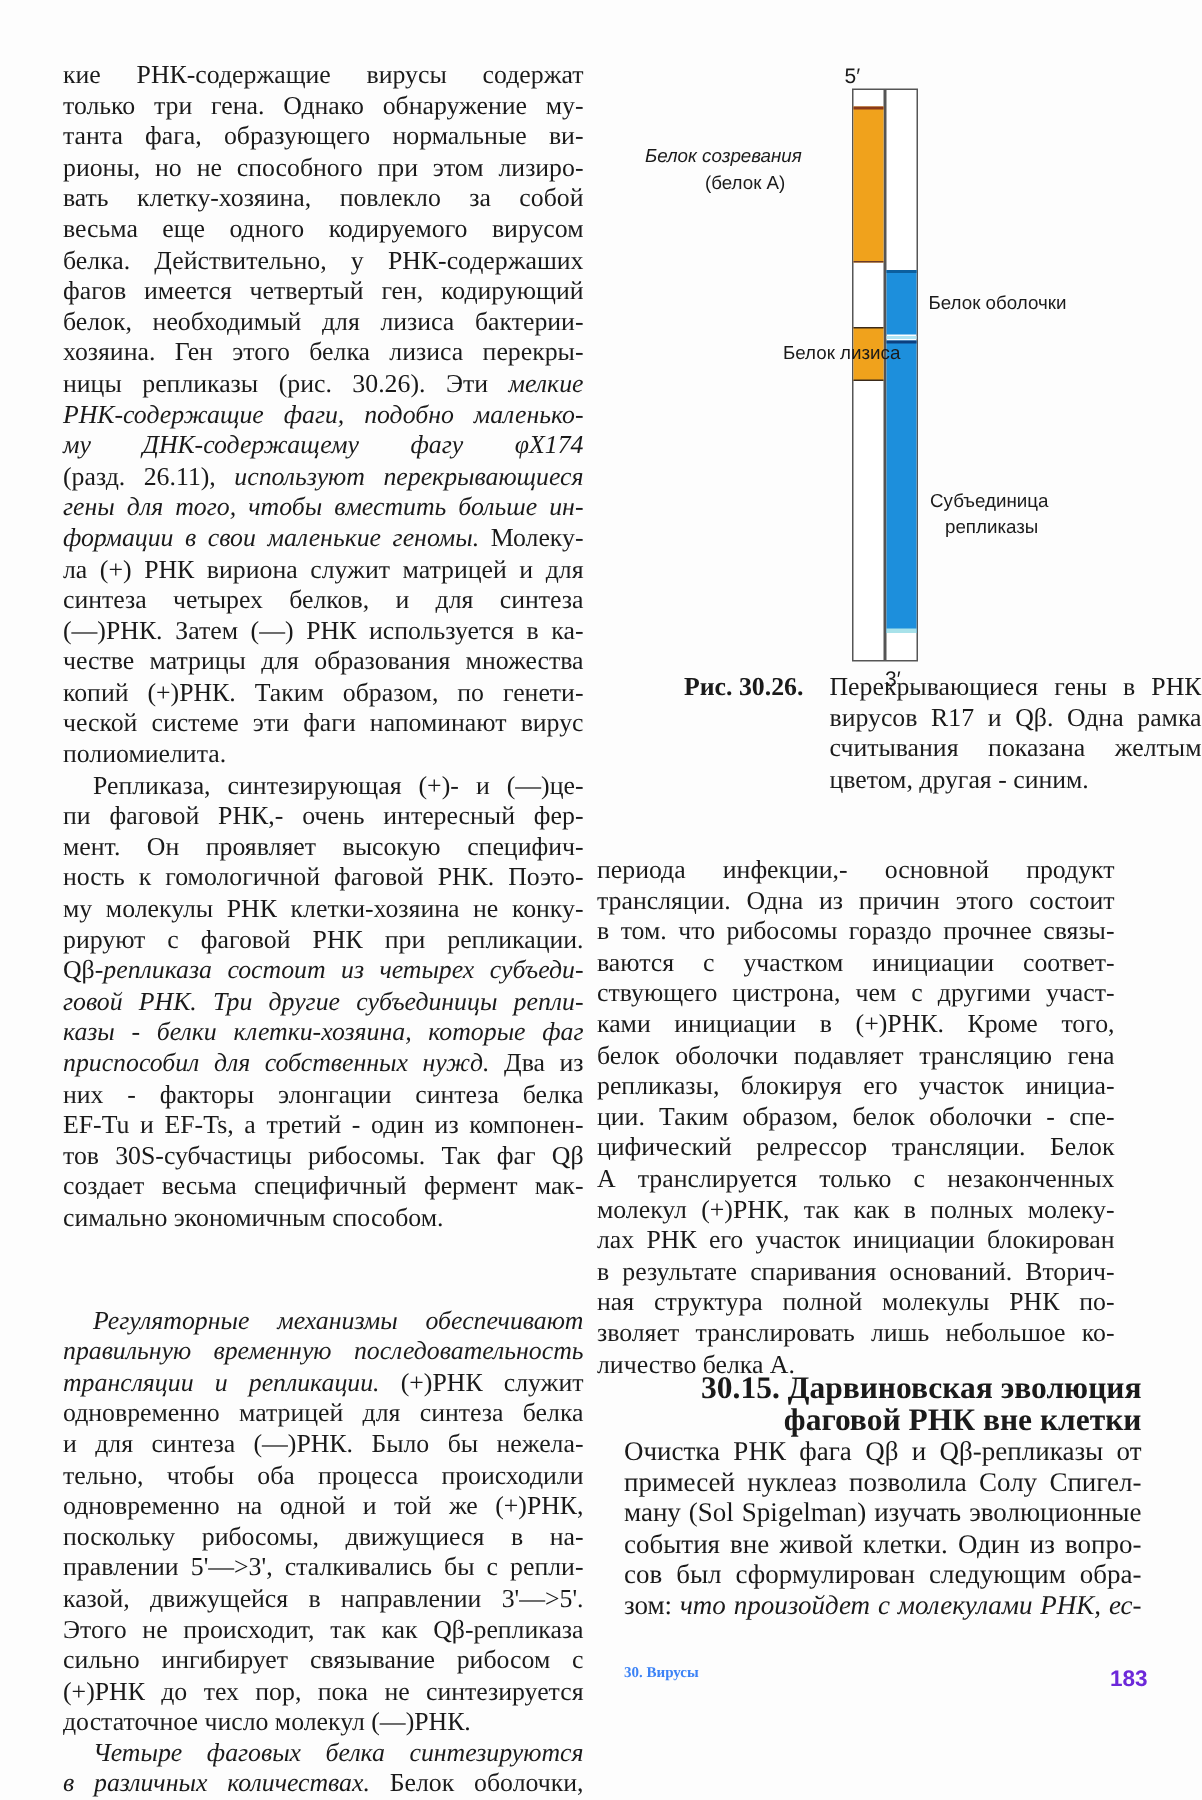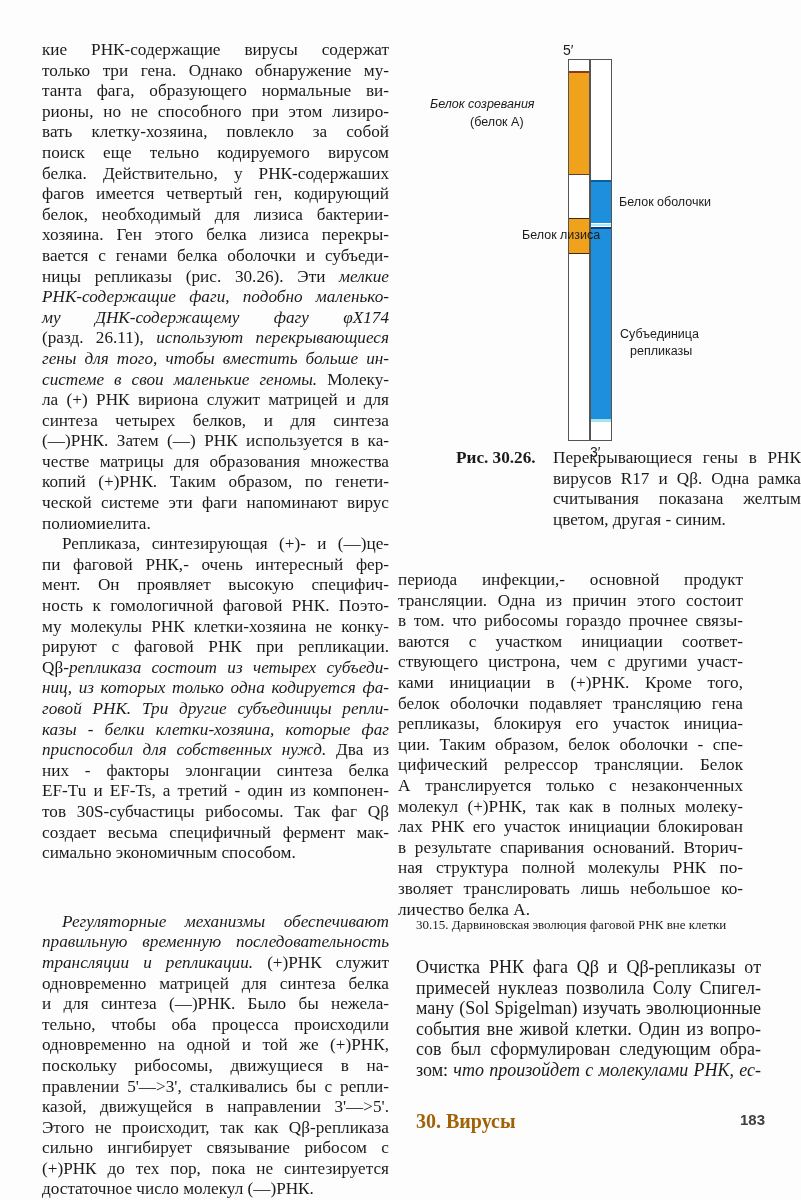--- a/index.html
+++ b/index.html
@@ -17,69 +17,67 @@
   .fig-label { position: absolute; font-family: "Liberation Sans", "DejaVu Sans", sans-serif;
                font-size: 12.5px; color: #1a1a1a; line-height: 16px; }
   .fig-label.it { font-style: italic; text-align: center; }
   .strand { position: absolute; border: 1px solid #555; background: #fff; box-sizing: border-box; }
   .seg { position: absolute; left: 0; right: 0; box-sizing: border-box; }
 
   #caption { position: absolute; left: 416px; top: 448px; width: 345px; font-size: 17.2px; line-height: 20.6px; margin-left: 40px; }
   #caption .num { font-weight: bold; position: absolute; left: 0; top: 0; }
   #caption .body { margin-left: 97px; text-align: justify; }
 
-  #section-heading { position: absolute; left: 416px; top: 915px; width: 345px; font-weight: normal;
-                     font-size: 13px; line-height: 20.6px; }
+  #section-heading { position: absolute; left: 416px; top: 915px; width: 345px; font-weight: bold;
+                     font-size: 21px; line-height: 20.6px; text-align: right; }
   #section-body { position: absolute; left: 416px; top: 957px; width: 345px; font-size: 18px;
                   line-height: 20.6px; text-align: justify; }
 
-  #footer-chapter { position: absolute; left: 416px; top: 1110px; color: #a16207; font-weight: bold;
-                    font-size: 20px; }
+  #footer-chapter { position: absolute; left: 416px; top: 1110px; color: #3b82f6; font-weight: bold;
+                    font-size: 10px; }
   #footer-page { position: absolute; left: 740px; top: 1111px; font-family: "Liberation Sans", "DejaVu Sans", sans-serif;
-                 font-weight: bold; font-size: 15px; color: #404040; }
+                 font-weight: bold; font-size: 15px; color: #6d28d9; }
 </style>
 </head>
 <body>
 
 <div id="left-col" class="col">
     <p>
       <span class="line"><span>кие РНК-содержащие вирусы содержат</span></span>
       <span class="line"><span>только три гена. Однако обнаружение му-</span></span>
       <span class="line"><span>танта фага, образующего нормальные ви-</span></span>
       <span class="line"><span>рионы, но не способного при этом лизиро-</span></span>
       <span class="line"><span>вать клетку-хозяина, повлекло за собой</span></span>
-      <span class="line"><span>поиск еще тельно кодируемого вирусом</span></span>
+      <span class="line"><span>весьма еще одного кодируемого вирусом</span></span>
       <span class="line"><span>белка. Действительно, у РНК-содержаших</span></span>
       <span class="line"><span>фагов имеется четвертый ген, кодирующий</span></span>
       <span class="line"><span>белок, необходимый для лизиса бактерии-</span></span>
       <span class="line"><span>хозяина. Ген этого белка лизиса перекры-</span></span>
-      <span class="line"><span>вается с генами белка оболочки и субъеди-</span></span>
       <span class="line"><span>ницы репликазы (рис. 30.26). Эти </span><span class="it">мелкие</span></span>
       <span class="line"><span class="it">РНК-содержащие фаги, подобно маленько-</span></span>
       <span class="line"><span class="it">му ДНК-содержащему фагу φX174</span></span>
       <span class="line"><span>(разд. 26.11), </span><span class="it">используют перекрывающиеся</span></span>
       <span class="line"><span class="it">гены для того, чтобы вместить больше ин-</span></span>
-      <span class="line"><span class="it">системе в свои маленькие геномы.</span><span> Молеку-</span></span>
+      <span class="line"><span class="it">формации в свои маленькие геномы.</span><span> Молеку-</span></span>
       <span class="line"><span>ла (+) РНК вириона служит матрицей и для</span></span>
       <span class="line"><span>синтеза четырех белков, и для синтеза</span></span>
       <span class="line"><span>(—)РНК. Затем (—) РНК используется в ка-</span></span>
       <span class="line"><span>честве матрицы для образования множества</span></span>
       <span class="line"><span>копий (+)РНК. Таким образом, по генети-</span></span>
       <span class="line"><span>ческой системе эти фаги напоминают вирус</span></span>
       <span class="line last"><span>полиомиелита.</span></span>
     </p>
     <p>
       <span class="line" style="text-indent: 20px;"><span>Репликаза, синтезирующая (+)- и (—)це-</span></span>
       <span class="line"><span>пи фаговой РНК,- очень интересный фер-</span></span>
       <span class="line"><span>мент. Он проявляет высокую специфич-</span></span>
       <span class="line"><span>ность к гомологичной фаговой РНК. Поэто-</span></span>
       <span class="line"><span>му молекулы РНК клетки-хозяина не конку-</span></span>
       <span class="line"><span>рируют с фаговой РНК при репликации.</span></span>
       <span class="line"><span>Qβ</span><span class="it">-репликаза состоит из четырех субъеди-</span></span>
-      <span class="line"><span class="it">ниц, из которых только одна кодируется фа-</span></span>
       <span class="line"><span class="it">говой РНК. Три другие субъединицы репли-</span></span>
       <span class="line"><span class="it">казы - белки клетки-хозяина, которые фаг</span></span>
       <span class="line"><span class="it">приспособил для собственных нужд.</span><span> Два из</span></span>
       <span class="line"><span>них - факторы элонгации синтеза белка</span></span>
       <span class="line"><span>EF-Tu и EF-Ts, а третий - один из компонен-</span></span>
       <span class="line"><span>тов 30S-субчастицы рибосомы. Так фаг Qβ</span></span>
       <span class="line"><span>создает весьма специфичный фермент мак-</span></span>
       <span class="line last"><span>симально экономичным способом.</span></span>
     </p>
     <p>

